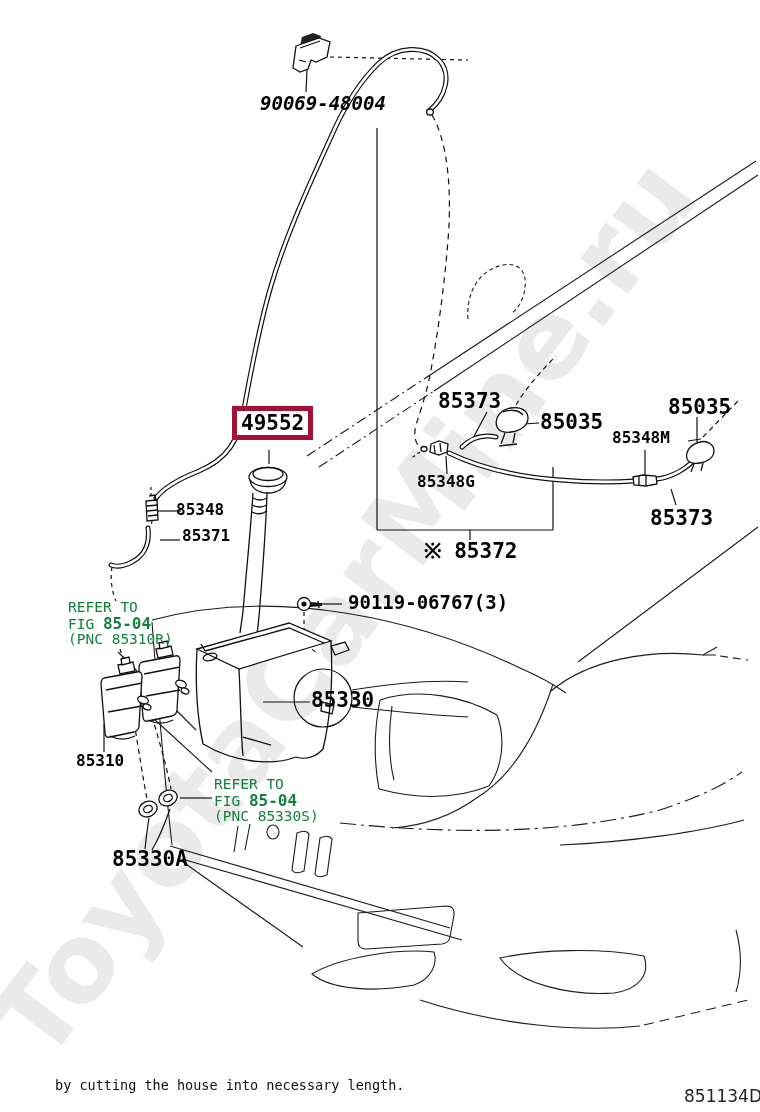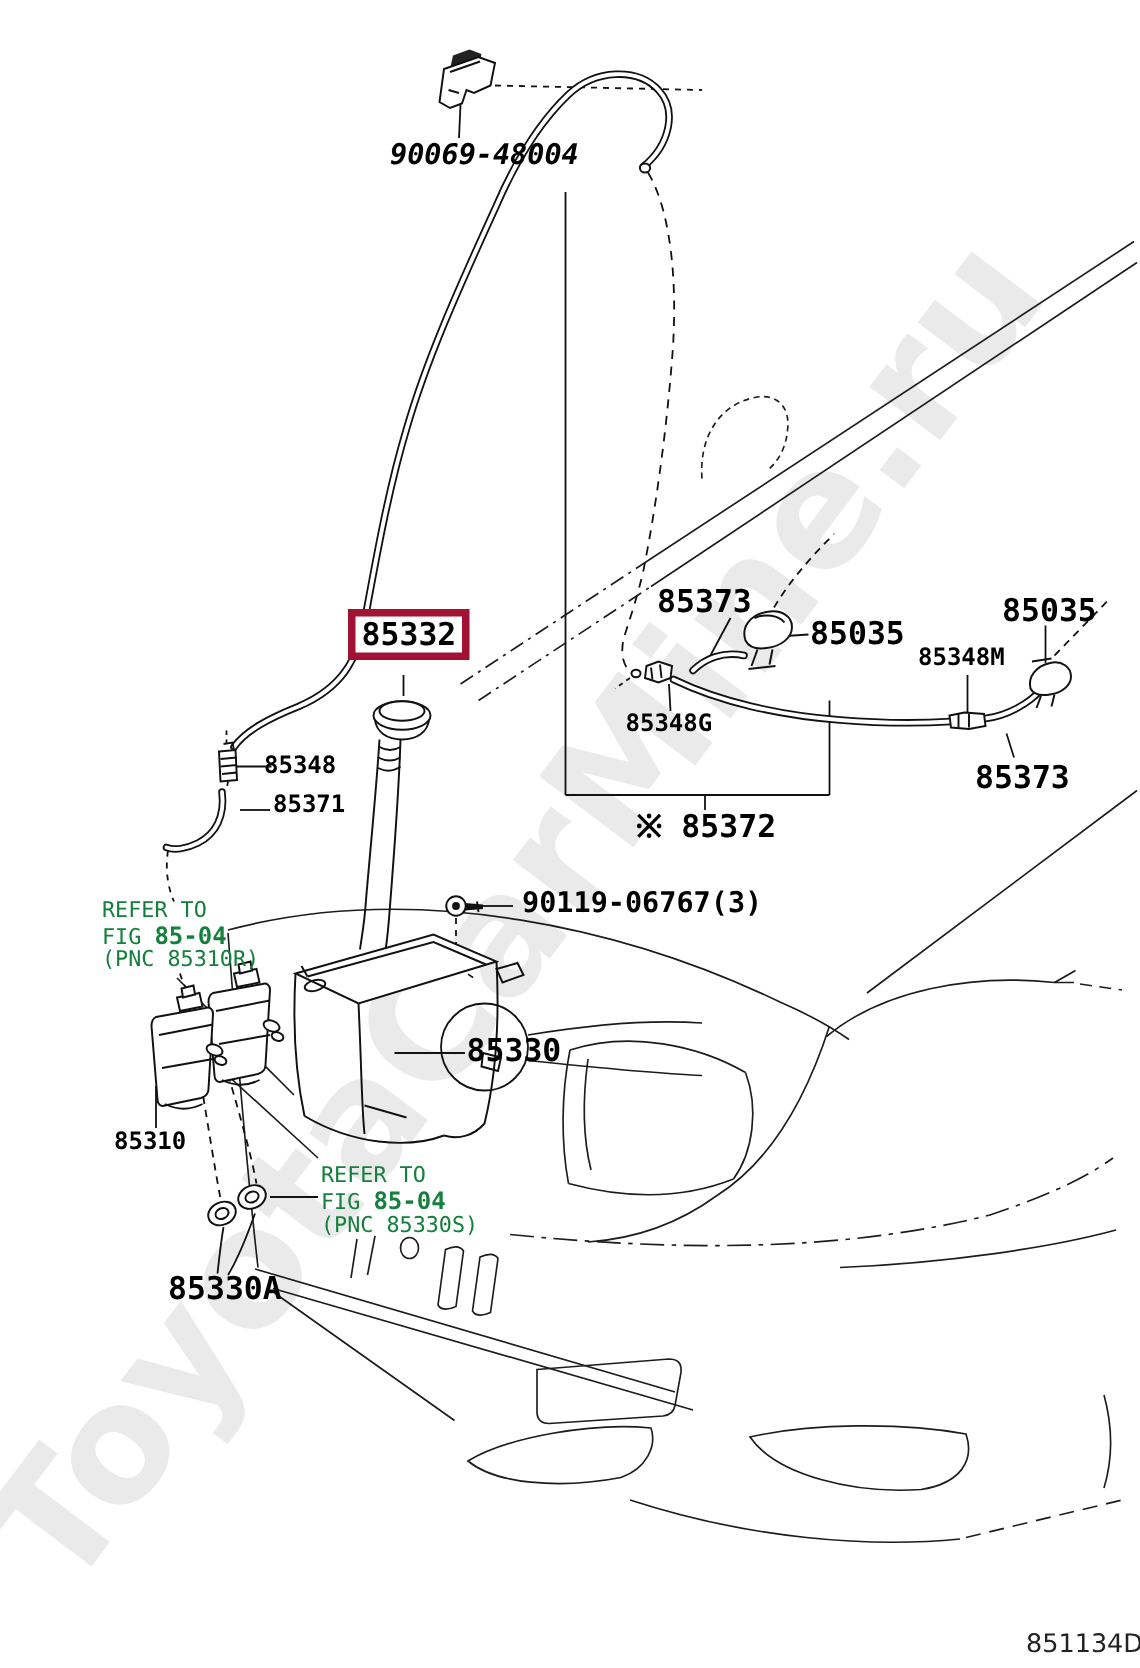--- a/index.html
+++ b/index.html
@@ -251,21 +251,21 @@
         <circle cx="304" cy="604" r="2.6" fill="#111"></circle>
         <path d="M310,602 l12,1 0,3 -12,1 z" fill="#111" stroke="none"></path>
         <path class="part" d="M318,601 l1,7"></path>
       </g>
     </g>
   </svg>
 
   <div class="lbl fs19" style="left:260px;top:94px;font-style:italic;">90069-48004</div>
 
   <div id="sel-box" style="border-color: rgb(161, 18, 53);">
-    <span>85332</span>
+    <span>49552</span>
   </div>
 
   <div class="lbl fs21" style="left:438px;top:390px;">85373</div>
   <div class="lbl fs21" style="left:540px;top:411px;">85035</div>
   <div class="lbl fs21" style="left:668px;top:396px;">85035</div>
   <div class="lbl fs20" style="left:612px;top:430px;">85348M</div>
   <div class="lbl fs20" style="left:417px;top:474px;">85348G</div>
   <div class="lbl fs21" style="left:650px;top:507px;">85373</div>
   <div class="lbl fs21" style="left:424px;top:540px;">※ 85372</div>
   <div class="lbl fs20" style="left:176px;top:502px;">85348</div>
@@ -279,15 +279,16 @@
     <div>REFER TO</div>
     <div><span>FIG</span>&nbsp;<span class="num">85-04</span></div>
     <div>(PNC 85310R)</div>
   </div>
   <div class="refer" style="left:214px;top:777px;">
     <div>REFER TO</div>
     <div><span>FIG</span>&nbsp;<span class="num">85-04</span></div>
     <div>(PNC 85330S)</div>
   </div>
 
+  <div class="foot" style="left:55px;top:1077px;">by cutting the house into necessary length.</div>
   <div id="doc-code">851134D</div>
 
 </div>
 
 </body></html>

